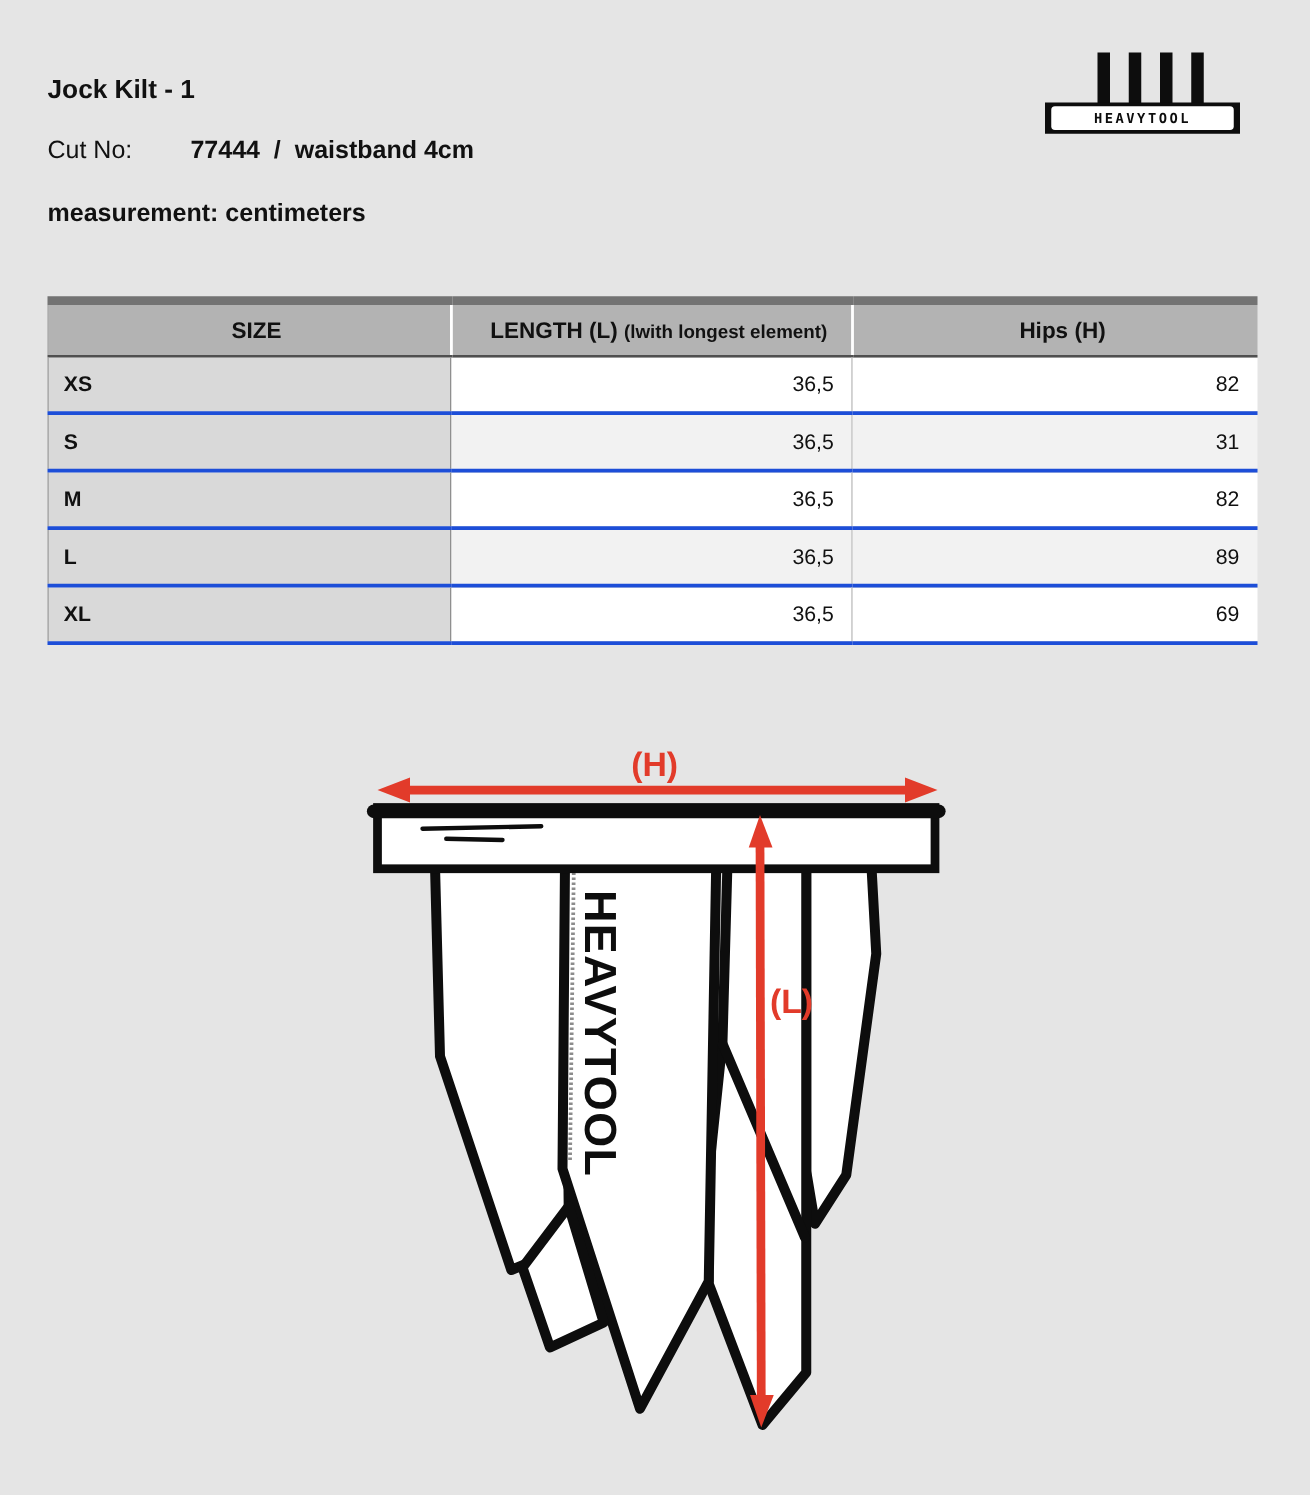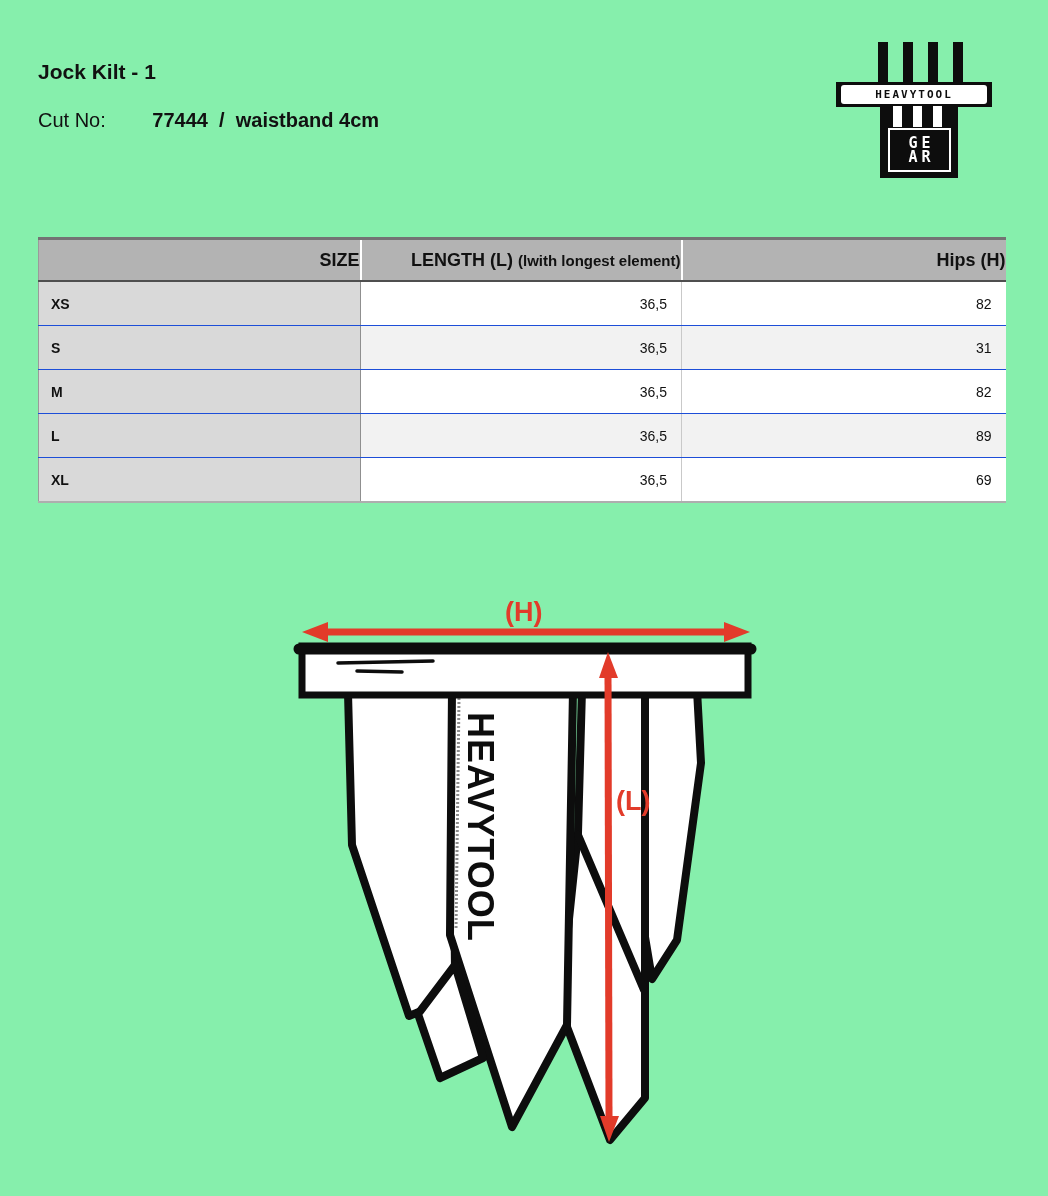--- a/index.html
+++ b/index.html
@@ -1,17 +1,17 @@
 <!DOCTYPE html>
 <html><head>
 <meta charset="utf-8">
 <style>
   html,body{margin:0;padding:0;background:#ffffff;}
   body{font-family:"Liberation Sans",sans-serif;color:#111;}
-  #page{position:relative;width:1048px;height:1196px;background:#86efac;overflow:hidden;}
+  #page{position:relative;width:1048px;height:1196px;background:#e5e5e5;overflow:hidden;}
 
   
   .doc-title{position:absolute;left:38px;top:60px;font-size:21px;font-weight:bold;}
   .cut-line{position:absolute;left:38px;top:109px;font-size:20px;white-space:pre;}
   .cut-line .val{font-weight:bold;margin-left:41px;}
   .measure-note{position:absolute;left:38px;top:160px;font-size:20px;font-weight:bold;}
 
   
   .logo{position:absolute;left:836px;top:40px;width:156px;height:140px;}
   .lg-bar{position:absolute;top:2px;width:10px;height:42px;background:#0d0d0d;}
@@ -23,25 +23,25 @@
   .lg-slot{position:absolute;top:0;width:9px;height:21px;background:#fff;}
   .lg-gear{position:absolute;left:8px;top:22px;width:59px;height:40px;border:2px solid #fff;
     display:flex;flex-direction:column;align-items:center;justify-content:center;}
   .lg-gear span{font-family:"DejaVu Sans Mono",monospace;font-size:15px;font-weight:bold;letter-spacing:4px;
     line-height:0.95;color:#fff;text-indent:4px;}
 
   
   .size-table{position:absolute;left:38px;top:237px;width:967px;border-collapse:collapse;table-layout:fixed;
     border-left:1px solid #9a9a9a;border-bottom:2px solid #aeaeae;}
   .size-table th,.size-table td{margin:0;overflow:hidden;}
-  .size-table thead th{height:40px;background:#b3b3b3;text-align:right;font-size:18px;font-weight:bold;
-    padding:0 0 0 12px;border-top:3px solid #737373;border-right:2px solid #fff;border-bottom:2px solid #4f4f4f;vertical-align:middle;}
+  .size-table thead th{height:40px;background:#b3b3b3;text-align:center;font-size:18px;font-weight:bold;
+    padding:0 0 0 12px;border-top:7px solid #737373;border-right:2px solid #fff;border-bottom:2px solid #4f4f4f;vertical-align:middle;}
   .size-table thead th:last-child{border-right:none;}
   .size-table thead .hnote{font-size:15px;font-weight:bold;}
-  .size-table tbody td{height:41px;font-size:14px;vertical-align:middle;border-bottom:1px solid #1d4ed8;}
+  .size-table tbody td{height:41px;font-size:17px;vertical-align:middle;border-bottom:3px solid #1d4ed8;}
   .size-table tbody td.szc{background:#d9d9d9;font-weight:bold;padding-left:12px;border-right:1px solid #8f8f8f;}
   .size-table tbody td.num{text-align:right;padding-right:14px;background:#fff;}
   .size-table tbody td.mid{border-right:1px solid #c9c9c9;}
   .size-table tbody tr.alt td.num{background:#f2f2f2;}
 
   
   .hips-note{position:absolute;left:38px;top:509px;font-size:21px;font-weight:bold;color:#cd4130;
     text-decoration:underline;text-decoration-thickness:2px;text-underline-offset:5px;}
 
   
@@ -55,38 +55,30 @@
   .dim-label{font-size:27px;}
   .panel-brand{font-size:36px;letter-spacing:1px;fill:#0d0d0d;}
 </style>
 </head>
 <body>
 
 <div id="page">
 
   <div class="doc-title">Jock Kilt - 1</div>
   <div class="cut-line"><span>Cut No: </span><span class="val">77444  /  waistband 4cm</span></div>
+  <div class="measure-note">measurement: centimeters</div>
 
   <div class="logo">
     <div class="lg-bar" style="left:42px"></div>
     <div class="lg-bar" style="left:67px"></div>
     <div class="lg-bar" style="left:92px"></div>
     <div class="lg-bar" style="left:117px"></div>
     <div class="lg-band">
       <div class="lg-band-in">
         <span>HEAVYTOOL</span>
-      </div>
-    </div>
-    <div class="lg-sq">
-      <div class="lg-slot" style="left:13px"></div>
-      <div class="lg-slot" style="left:33px"></div>
-      <div class="lg-slot" style="left:53px"></div>
-      <div class="lg-gear">
-        <span>GE</span>
-        <span>AR</span>
       </div>
     </div>
   </div>
 
   <table class="size-table">
     <colgroup>
         <col style="width:322px">
         <col style="width:321px">
         <col style="width:324px">
       </colgroup>

